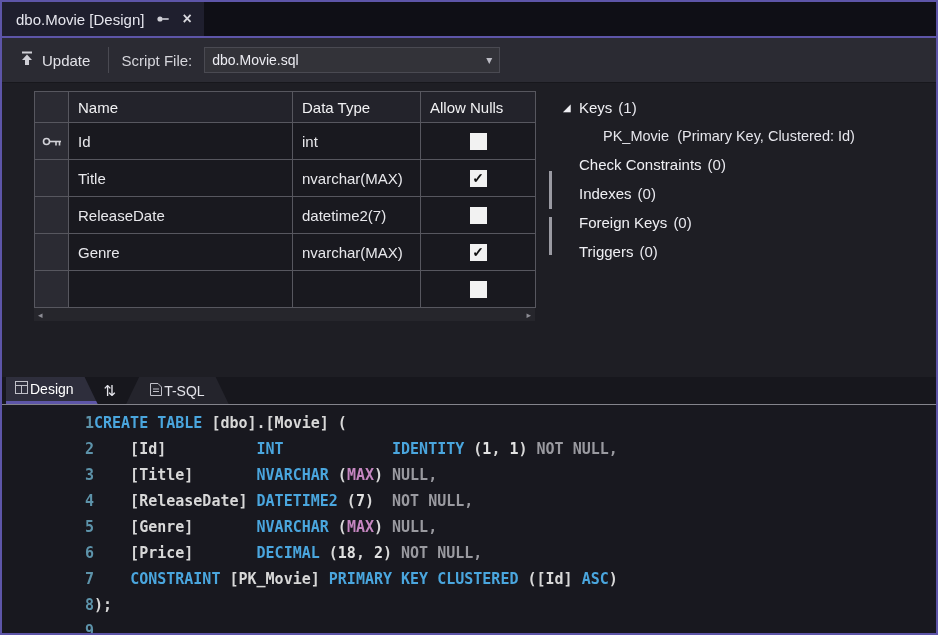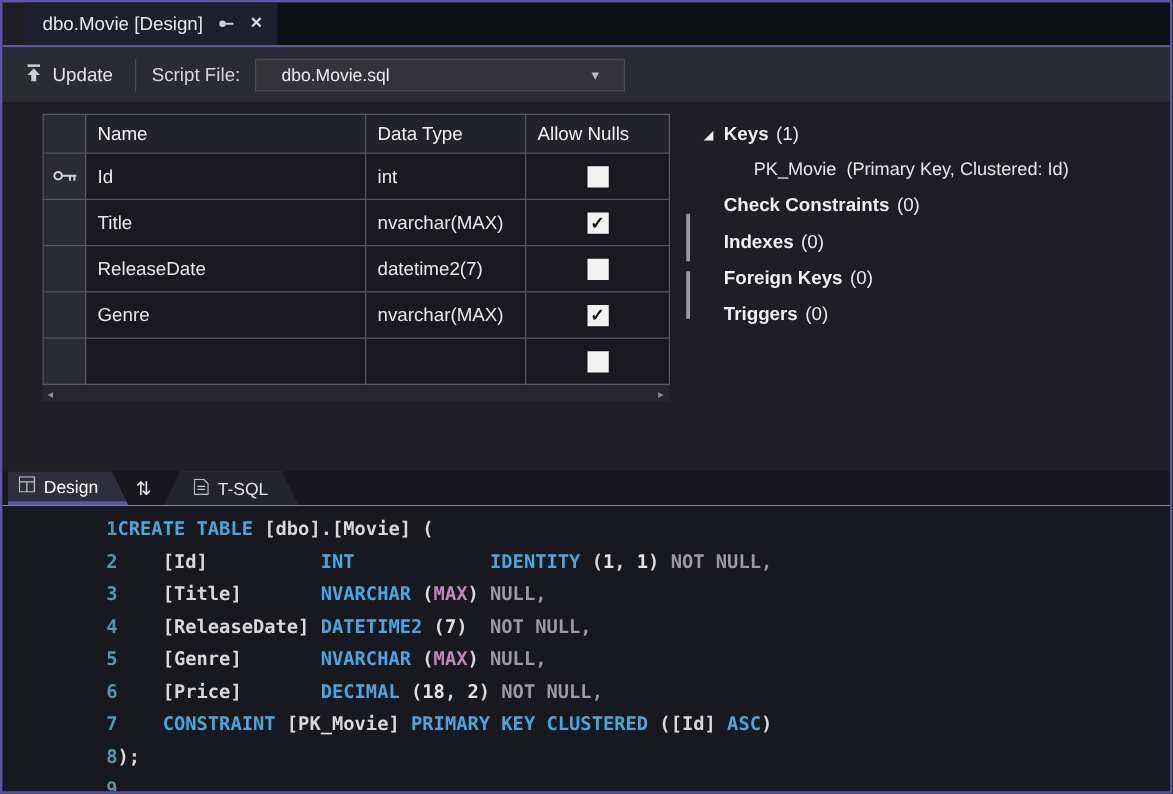--- a/index.html
+++ b/index.html
@@ -5,40 +5,40 @@
   :root{
     --accent:#5d55a8; --kw:#4aa6de; --mx:#c586c0; --gr:#9a9aa0; --id:#d8d8d8;
   }
   html,body{margin:0;padding:0;background:#2a2a2a;}
   .window{
     width:938px;height:635px;box-sizing:border-box;border:2px solid var(--accent);
     background:#1e1e24;display:flex;flex-direction:column;overflow:hidden;
     font-family:"Liberation Sans",sans-serif;
   }
   
-  .tabbar{height:34px;background:#0f0f16;display:flex;flex:0 0 auto;margin-left:18px;}
+  .tabbar{height:34px;background:#0f0f16;display:flex;flex:0 0 auto;}
   .doc-tab{
     background:#1f1f2e;color:#e6e6ee;display:flex;align-items:center;gap:12px;
     padding:0 12px 0 14px;font-size:15px;cursor:default;
   }
   .doc-tab .pin svg{display:block;}
   .doc-tab .close{font-size:16px;font-weight:bold;color:#d8d8de;line-height:1;}
   .accent-line{height:2px;background:var(--accent);flex:0 0 auto;}
   
   .toolbar{
     height:44px;background:#2b2b33;display:flex;align-items:center;gap:12px;
     padding:0 12px;border-bottom:1px solid #17171c;flex:0 0 auto;
   }
   .update-btn{display:flex;align-items:center;gap:8px;color:#e2e2e8;font-size:15px;padding:4px 6px;}
   .tb-sep{width:1px;height:26px;background:#4a4a52;}
   .script-label{color:#d6d6dc;font-size:15px;}
   .combo{
     width:296px;height:26px;background:#333339;border:1px solid #4a4a52;
     display:flex;align-items:center;justify-content:space-between;
-    padding:0 20px;color:#ececf2;font-size:14px;box-sizing:border-box;
+    padding:0 7px;color:#ececf2;font-size:14px;box-sizing:border-box;
   }
   .combo .arrow{color:#bcbcc4;font-size:12px;}
   
   .designer{flex:0 0 286px;display:flex;padding:8px 0 0 32px;background:#1e1e24;}
   .grid-wrap{display:flex;flex-direction:column;flex:0 0 auto;align-self:flex-start;}
   table.grid{border-collapse:collapse;table-layout:fixed;width:501px;}
   .grid th,.grid td{border:1px solid #57575f;overflow:hidden;white-space:nowrap;}
   .grid th{
     height:30px;background:#23232b;color:#f2f2f4;font-weight:normal;
     font-size:15px;text-align:left;padding:0 0 0 9px;
@@ -55,29 +55,29 @@
     width:501px;height:13px;background:#26262c;display:flex;align-items:center;
     justify-content:space-between;color:#8d8d95;font-size:9px;padding:0 4px;box-sizing:border-box;
   }
   
   .splitter{width:10px;margin-left:9px;display:flex;flex-direction:column;gap:8px;align-items:center;padding-top:80px;}
   .grip{width:3px;height:38px;background:#9a9aa2;}
   
   .tree{margin-left:8px;padding-top:2px;color:#f0f0f4;}
   .tree-cat{display:flex;align-items:center;height:29px;font-size:15px;}
   .exp{width:16px;font-size:10px;color:#f0f0f4;flex:0 0 auto;}
-  .cat-label{font-weight:bold;}
+  .cat-label{font-weight:normal;}
   .cat-count{margin-left:6px;color:#e8e8ee;}
   .tree-child{padding-left:40px;height:28px;display:flex;align-items:center;font-size:14.5px;color:#e6e6ec;white-space:pre;text-align:right;}
   
   .bottom-tabs{
     height:27px;background:#17171d;display:flex;align-items:stretch;
     padding-left:4px;border-bottom:1px solid #84848c;flex:0 0 auto;
   }
-  .tab{display:flex;align-items:center;gap:7px;font-size:14px;box-sizing:border-box;}
+  .tab{display:flex;align-items:center;gap:2px;font-size:14px;box-sizing:border-box;}
   .tab-design{
     background:#2e2e3c;color:#ffffff;padding:0 24px 0 9px;
     clip-path:polygon(0 0,calc(100% - 13px) 0,100% 100%,0 100%);
     border-bottom:3px solid var(--accent);
   }
   .swap-btn{display:flex;align-items:center;color:#e6e6ec;font-size:15px;margin:0 10px 0 6px;}
   .tab-tsql{
     background:#24242c;color:#e2e2e8;padding:0 24px 0 24px;
     clip-path:polygon(13px 0,calc(100% - 13px) 0,100% 100%,0 100%);
     filter:drop-shadow(0 0 1px #8a8a92);

